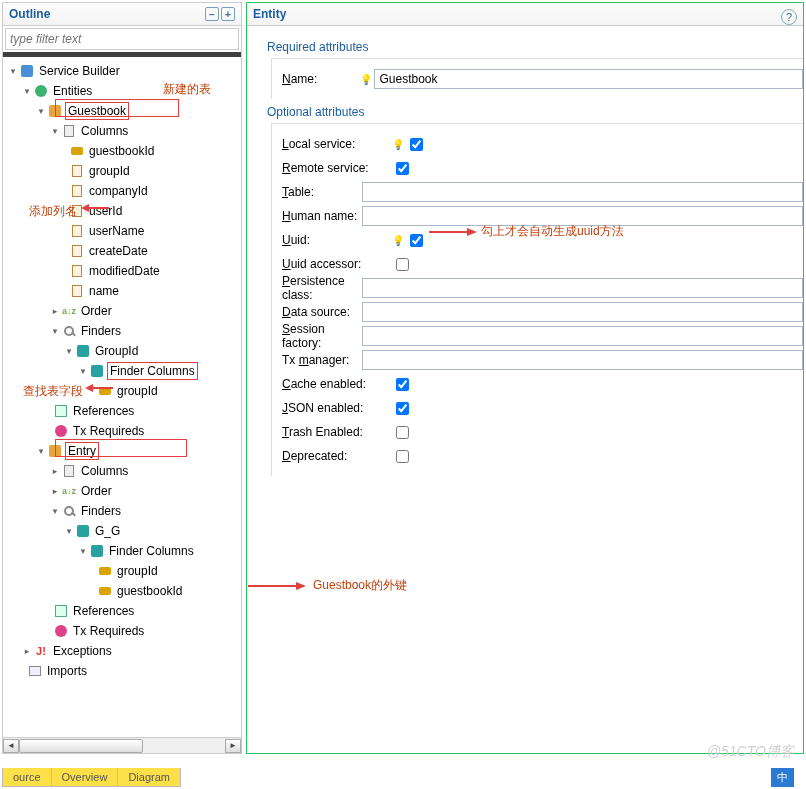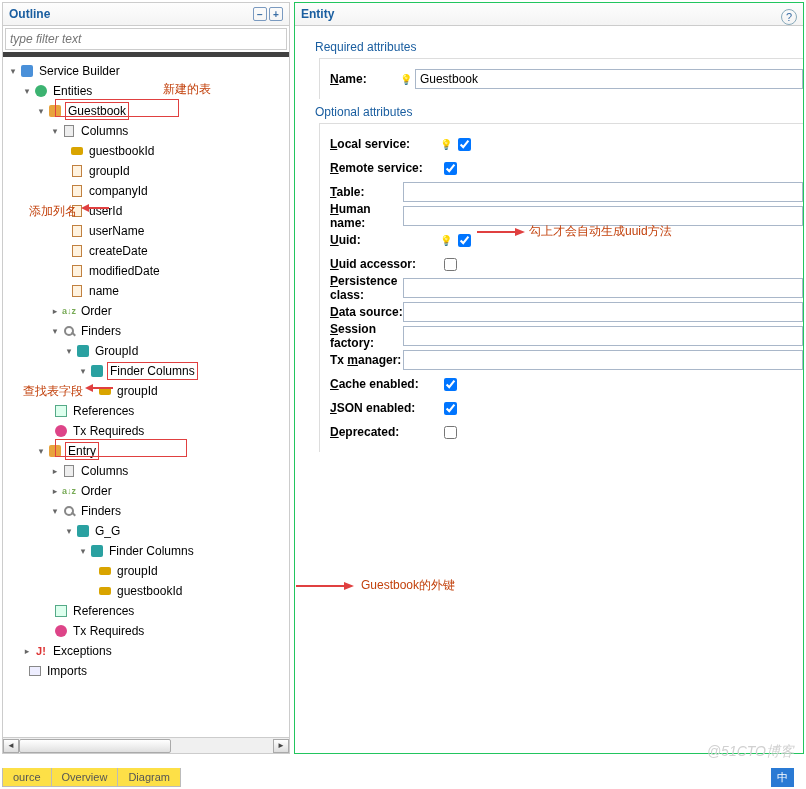--- a/index.html
+++ b/index.html
@@ -1,18 +1,18 @@
 <!DOCTYPE html>
 <html><head>
 <meta charset="utf-8">
 <style>
 * { box-sizing: border-box; font-family: "Segoe UI", Tahoma, sans-serif; font-size: 12px; }
 body { margin: 0; background: #fff; width: 806px; height: 789px; overflow: hidden; position: relative; }
 .main { display: flex; height: 756px; }
-.left-pane { width: 288px; border: 1px solid #ccc; margin: 2px; display: flex; flex-direction: column; position: relative; }
+.left-pane { width: 240px; border: 1px solid #ccc; margin: 2px; display: flex; flex-direction: column; position: relative; }
 .right-pane { flex: 1; border: 1px solid #22c55e; margin: 2px; position: relative; overflow: hidden; }
 .pane-header { background: linear-gradient(#fdfdfd,#f4f4f4); border-bottom: 1px solid #ccc; padding: 4px 6px; color: #1a5ea0; font-weight: bold; display: flex; align-items: center; justify-content: space-between; }
 .pane-header .icons { display: flex; gap: 2px; }
 .hicon { width: 14px; height: 14px; border: 1px solid #7a9ac0; display: flex; align-items: center; justify-content: center; font-size: 10px; color: #3a6ea5; border-radius: 2px; cursor: pointer; }
 .filter { border-bottom: 5px solid #404040; padding: 2px; }
 .filter input { width: 100%; border: 1px solid #ccc; padding: 3px 4px; font-style: italic; color: #888; outline: none; }
 .tree { flex: 1; overflow: auto; padding: 4px 0; }
 .tree-row { display: flex; align-items: center; height: 20px; white-space: nowrap; cursor: default; padding-right: 4px; }
 .tree-row .tw { width: 12px; text-align: center; color: #666; font-size: 9px; cursor: pointer; flex-shrink: 0; }
 .tree-row .ic { width: 16px; height: 16px; display: flex; align-items: center; justify-content: center; margin-right: 2px; flex-shrink: 0; }
@@ -21,21 +21,21 @@
 .anno { position: absolute; color: #c2410c; font-size: 12px; pointer-events: none; }
 .arrow-r { position: absolute; pointer-events: none; }
 .scrollbar-h { height: 16px; border-top: 1px solid #ccc; background: #f0f0f0; display: flex; align-items: center; }
 .sb-btn { width: 16px; height: 14px; border: 1px solid #aaa; background: linear-gradient(#fff,#ddd); display: flex; align-items: center; justify-content: center; font-size: 8px; color: #444; }
 .sb-track { flex: 1; height: 14px; position: relative; }
 .sb-thumb { position: absolute; left: 0; top: 0; width: 60%; height: 100%; border: 1px solid #aaa; background: linear-gradient(#fff,#e0e0e0); border-radius: 2px; }
 .form-section { padding: 8px 0 0 20px; }
 .section-title { color: #1a5ea0; margin: 6px 0 4px 0; }
 .section-body { border-left: 1px solid #ddd; border-top: 1px solid #ddd; padding: 8px 0 8px 10px; margin-left: 4px; }
 .frow { display: flex; align-items: center; height: 24px; }
-.frow .flabel { width: 110px; color: #000; font-weight: bold; }
+.frow .flabel { width: 110px; color: #000; }
 .frow .flabel u { text-decoration: underline; }
 .frow input[type=text] { border: 1px solid #a9b7c9; padding: 2px 4px; height: 20px; }
 .frow input.clip { width: 600px; }
 .frow .bulb { color: #d9a400; font-size: 10px; margin-right: 2px; }
 .help-icon { position: absolute; right: 6px; top: 6px; width: 16px; height: 16px; border: 1px solid #8ab; border-radius: 50%; color: #3a6ea5; display: flex; align-items: center; justify-content: center; font-size: 11px; cursor: pointer; }
 .tabs-bottom { position: absolute; left: 2px; bottom: 2px; display: flex; }
 .tab-b { border: 1px solid #bbb; border-top: none; padding: 3px 10px; background: #fde047; color: #555; font-size: 11px; margin-right: -1px; }
 .watermark { position: absolute; right: 12px; bottom: 28px; color: #d0d0d0; font-size: 14px; font-style: italic; pointer-events: none; }
 .lang-badge { position: absolute; right: 12px; bottom: 2px; background: #2a7ad4; color: #fff; padding: 2px 6px; font-size: 11px; }
 
@@ -358,20 +358,24 @@
           </div>
         <div class="frow">
             <span class="flabel"><u>C</u>ache enabled:</span>
             <input type="checkbox" checked="" style="">
           </div>
         <div class="frow">
             <span class="flabel"><u>J</u>SON enabled:</span>
             <input type="checkbox" checked="" style="">
           </div>
         <div class="frow">
+            <span class="flabel"><u>T</u>rash Enabled:</span>
+            <input type="checkbox" style="">
+          </div>
+        <div class="frow">
             <span class="flabel"><u>D</u>eprecated:</span>
             <input type="checkbox" style="">
           </div>
       </div>
     </div>
 
     <svg class="arrow-r" style="left:180px; top:222px;" width="50" height="14">
         <line x1="2" y1="7" x2="42" y2="7" stroke="#e04040" stroke-width="2"></line>
         <polygon points="50,7 40,3 40,11" fill="#e04040"></polygon>
       </svg>

